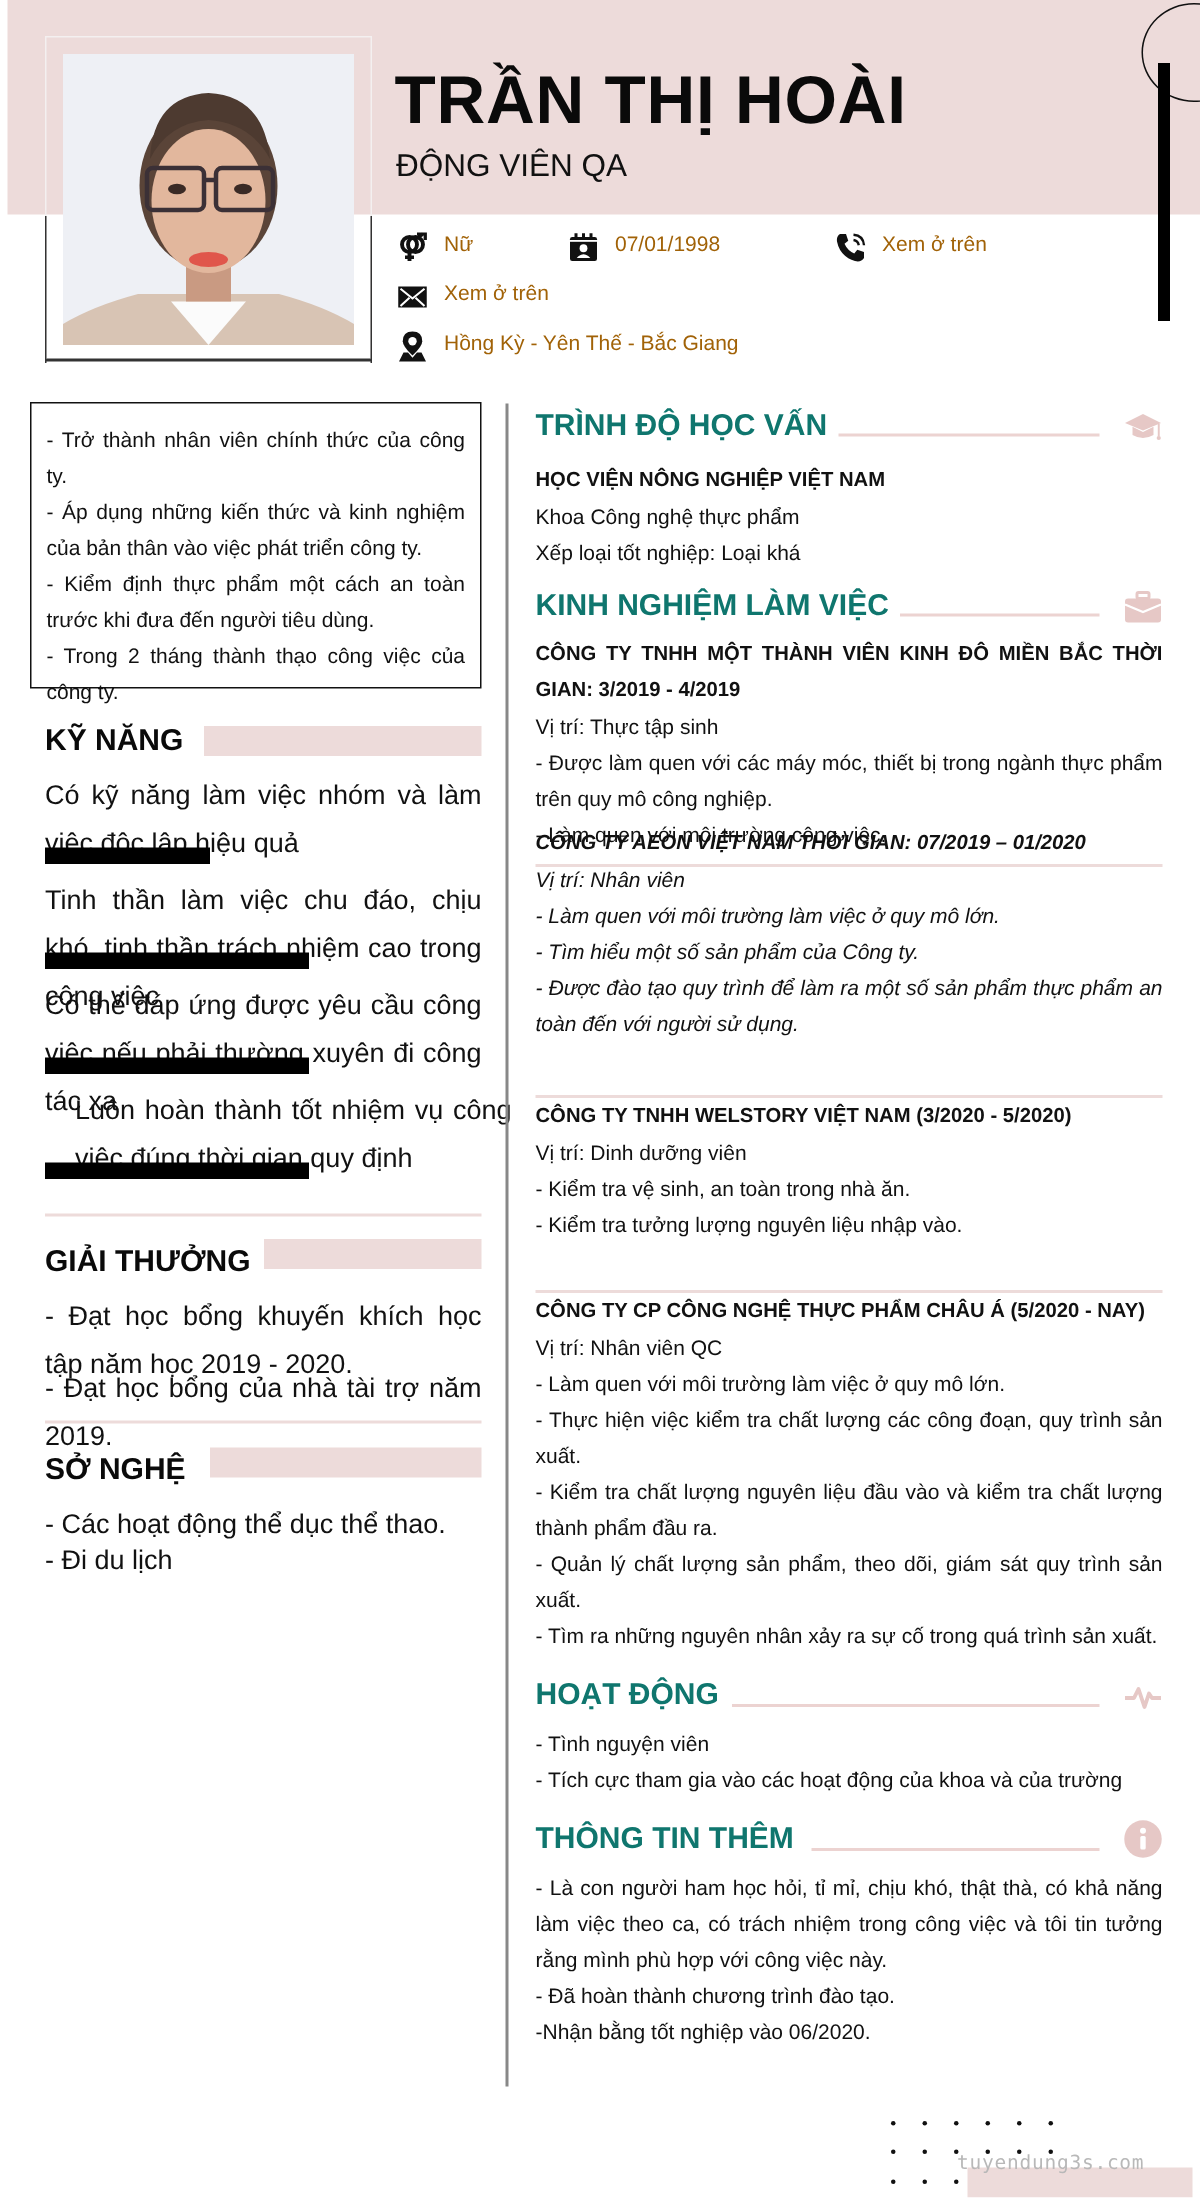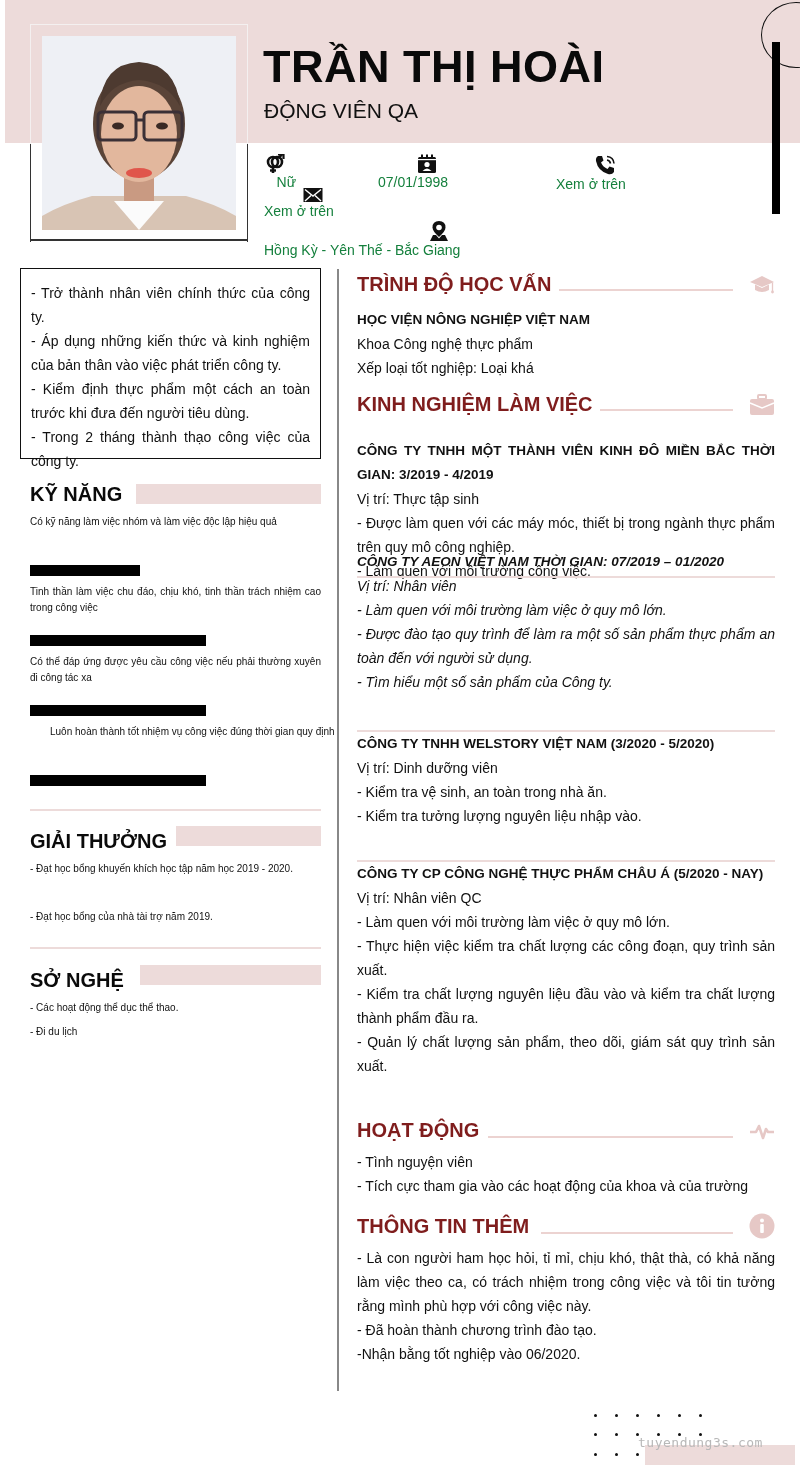--- a/index.html
+++ b/index.html
@@ -11,34 +11,34 @@
   .deco-bar { position: absolute; left: 772px; top: 42px; width: 8px; height: 172px; background: #000; }
 
   .photo-frame { position: absolute; left: 30px; top: 24px; width: 218px; height: 217px; border: 1px solid #f4f0f0; border-bottom: 2px solid #333; }
   .photo-frame .side-l { position: absolute; left: -1px; top: 119px; width: 1px; height: 98px; background: #333; }
   .photo-frame .side-r { position: absolute; right: -1px; top: 119px; width: 1px; height: 98px; background: #333; }
   .photo { position: absolute; left: 11px; top: 11px; width: 194px; height: 194px; background: #eef0f4; overflow: hidden; }
 
   .name { position: absolute; left: 263px; top: 40px; font-size: 45px; font-weight: bold; letter-spacing: 0.5px; line-height: 54px; color: #0a0a0a; }
   .title { position: absolute; left: 264px; top: 97px; font-size: 21px; font-weight: 500; line-height: 28px; color: #111; }
 
-  .contact { position: absolute; display: flex; align-items: flex-end; font-size: 14px; color: #15803d; height: 22px; flex-direction: column; }
+  .contact { position: absolute; display: flex; align-items: flex-start; font-size: 14px; color: #a16207; height: 22px; }
   .contact .ic { width: 22px; height: 22px; margin-right: 10px; display: flex; align-items: center; justify-content: center; }
   .objective-box { position: absolute; left: 20px; top: 268px; width: 301px; height: 191px; border: 1px solid #111; padding: 12px 10px 10px 10px; font-size: 14px; line-height: 24px; text-align: justify; }
   .objective-box p { margin: 0; }
 
   .l-heading { position: absolute; left: 30px; font-size: 20px; font-weight: bold; line-height: 26px; color: #0a0a0a; }
   .l-heading-bar { position: absolute; height: 20px; background: #eddbda; }
   .l-divider { position: absolute; left: 30px; width: 291px; height: 2px; background: #eddbda; }
-  .l-text { position: absolute; left: 30px; width: 291px; font-size: 10px; line-height: 16px; text-align: justify; }
+  .l-text { position: absolute; left: 30px; width: 291px; font-size: 18px; line-height: 32px; text-align: justify; }
   .skill-bar { position: absolute; left: 30px; height: 11px; background: #000; }
 
   .vline { position: absolute; left: 337px; top: 269px; width: 2px; height: 1122px; background: #888; }
 
-  .r-heading { position: absolute; left: 357px; font-size: 20px; font-weight: bold; line-height: 26px; color: #7f1d1d; text-align: center; }
+  .r-heading { position: absolute; left: 357px; font-size: 20px; font-weight: bold; line-height: 26px; color: #0f766e; text-align: center; }
   .r-heading-line { position: absolute; height: 1.5px; background: #ecd3d1; }
   .r-icon { position: absolute; width: 26px; height: 26px; display: flex; align-items: center; justify-content: center; }
   .r-block { position: absolute; left: 357px; width: 418px; font-size: 14px; line-height: 24px; text-align: justify; }
   .r-block .co { font-weight: bold; font-size: 13.5px; }
   .r-sep { position: absolute; left: 357px; width: 418px; height: 2px; background: #eddbda; }
 
   .dots { position: absolute; left: 594px; top: 1414px; width: 120px; height: 50px; }
   .dots span { position: absolute; width: 3px; height: 3px; border-radius: 50%; background: #111; }
   .corner-bar { position: absolute; left: 645px; top: 1445px; width: 150px; height: 20px; background: #eddbda; }
   .watermark { position: absolute; left: 638px; top: 1435px; font-family: "DejaVu Sans Mono", "Liberation Mono", monospace; font-size: 13px; color: #b8b8b8; letter-spacing: 0.5px; }
@@ -187,52 +187,53 @@
 <div class="r-heading" style="top:391px;">KINH NGHIỆM LÀM VIỆC</div>
 <div class="r-heading-line" style="left:600px; top:409px; width:133px;"></div>
 <div class="r-icon" style="left:749px; top:392px;">
   <svg width="26" height="22" viewBox="0 0 26 22">
       <rect x="9" y="1" width="8" height="4" rx="1" fill="none" stroke="#e6c8c6" stroke-width="2"></rect>
       <rect x="1" y="5" width="24" height="16" rx="2" fill="#e6c8c6"></rect>
       <path d="M1 9 L13 14 L25 9" fill="none" stroke="#fff" stroke-width="1.4"></path>
     </svg>
 </div>
 
-<div class="r-block" style="top:424px;margin-top:15px;">
+<div class="r-block" style="top:424px;">
   <div class="co">CÔNG TY TNHH MỘT THÀNH VIÊN KINH ĐÔ MIỀN BẮC THỜI GIAN: 3/2019 - 4/2019</div>
   <div>Vị trí: Thực tập sinh</div>
   <div>- Được làm quen với các máy móc, thiết bị trong ngành thực phẩm trên quy mô công nghiệp.</div>
   <div>- Làm quen với môi trường công việc.</div>
 </div>
 <div class="r-sep" style="top:576px;"></div>
 
 <div class="r-block" style="top:550px;font-style:italic;">
   <div class="co">CÔNG TY AEON VIỆT NAM THỜI GIAN: 07/2019 – 01/2020</div>
   <div>Vị trí: Nhân viên</div>
   <div>- Làm quen với môi trường làm việc ở quy mô lớn.</div>
+  <div>- Tìm hiểu một số sản phẩm của Công ty.</div>
   <div>- Được đào tạo quy trình để làm ra một số sản phẩm thực phẩm an toàn đến với người sử dụng.</div>
-  <div>- Tìm hiểu một số sản phẩm của Công ty.</div>
 </div>
 <div class="r-sep" style="top:730px;"></div>
 
 <div class="r-block" style="top:732px;">
   <div class="co">CÔNG TY TNHH WELSTORY VIỆT NAM (3/2020 - 5/2020)</div>
   <div>Vị trí: Dinh dưỡng viên</div>
   <div>- Kiểm tra vệ sinh, an toàn trong nhà ăn.</div>
   <div>- Kiểm tra tưởng lượng nguyên liệu nhập vào.</div>
 </div>
 <div class="r-sep" style="top:860px;"></div>
 
 <div class="r-block" style="top:862px;">
   <div class="co">CÔNG TY CP CÔNG NGHỆ THỰC PHẨM CHÂU Á (5/2020 - NAY)</div>
   <div>Vị trí: Nhân viên QC</div>
   <div>- Làm quen với môi trường làm việc ở quy mô lớn.</div>
   <div>- Thực hiện việc kiểm tra chất lượng các công đoạn, quy trình sản xuất.</div>
   <div>- Kiểm tra chất lượng nguyên liệu đầu vào và kiểm tra chất lượng thành phẩm đầu ra.</div>
   <div>- Quản lý chất lượng sản phẩm, theo dõi, giám sát quy trình sản xuất.</div>
+  <div>- Tìm ra những nguyên nhân xảy ra sự cố trong quá trình sản xuất.</div>
 </div>
 
 <div class="r-heading" style="top:1117px;">HOẠT ĐỘNG</div>
 <div class="r-heading-line" style="left:488px; top:1136px; width:245px;"></div>
 <div class="r-icon" style="left:749px; top:1118px;">
   <svg width="26" height="22" viewBox="0 0 26 22">
       <path d="M1 12 L7 12 L10 6 L14 18 L17 9 L19 12 L25 12" fill="none" stroke="#e6c8c6" stroke-width="2.6" stroke-linejoin="round"></path>
     </svg>
 </div>
 <div class="r-block" style="top:1150px;">

